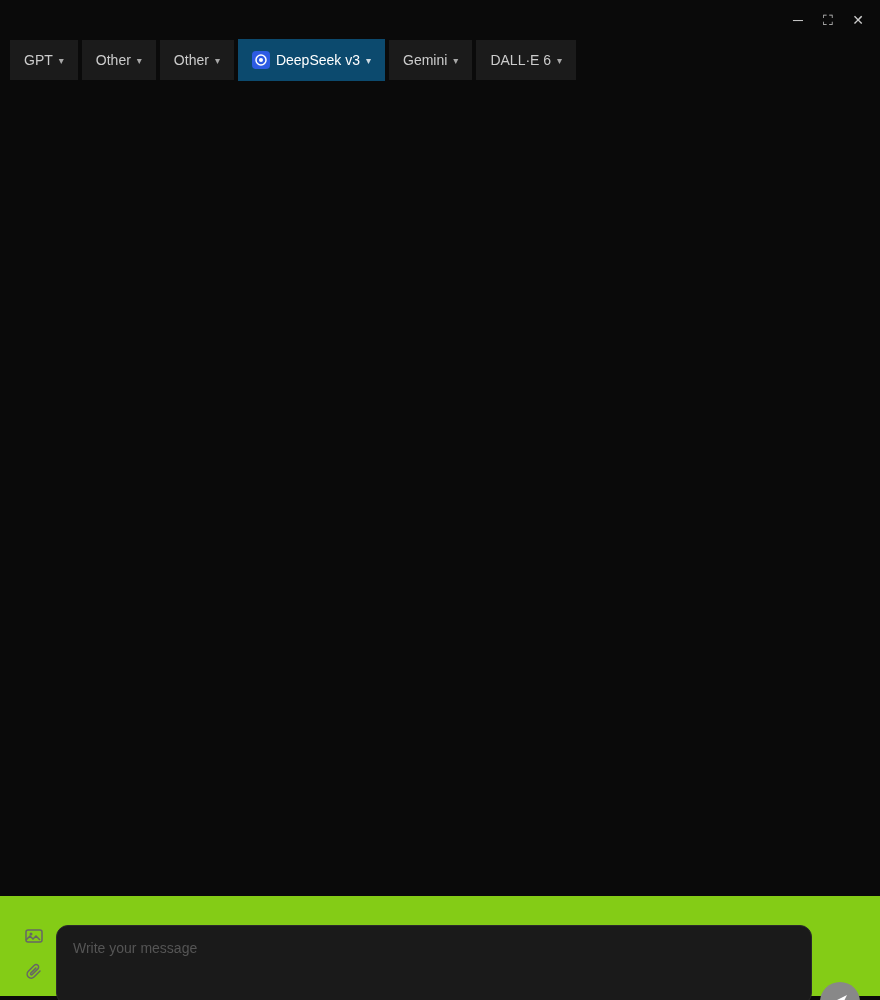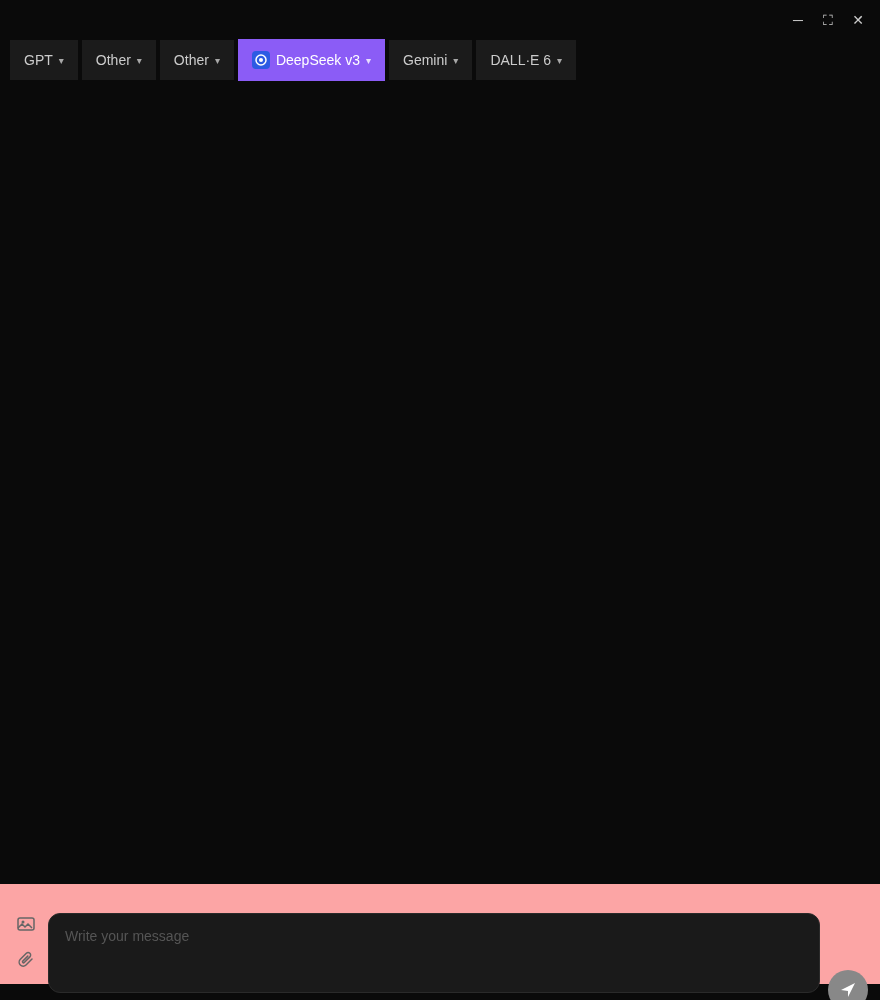--- a/index.html
+++ b/index.html
@@ -65,21 +65,21 @@
       border-radius: 0;
       background: rgba(255,255,255,0.07);
       border: none;
       color: #cccccc;
       cursor: pointer;
       font-size: 14px;
       white-space: nowrap;
     }
 
     .tab.active {
-      background: #8b5cf6;
+      background: #0c4a6e;
       color: #ffffff;
     }
 
     .tab .chevron {
       font-size: 10px;
       opacity: 0.8;
     }
 
     
     .deepseek-icon {
@@ -100,26 +100,26 @@
       top: 95px;
       left: 0;
       right: 0;
       bottom: 100px;
       background: #0a0a0a;
     }
 
     
     .input-area {
       position: absolute;
-      bottom: 16px;
+      bottom: 4px;
       left: 0;
       right: 0;
       height: 100px;
-      background: #fca5a5;
-      padding: 8px 12px;
+      background: #84cc16;
+      padding: 8px 20px;
       display: flex;
       flex-direction: column;
     }
 
     .input-row {
       display: flex;
       align-items: center;
       gap: 8px;
       flex: 1;
     }

